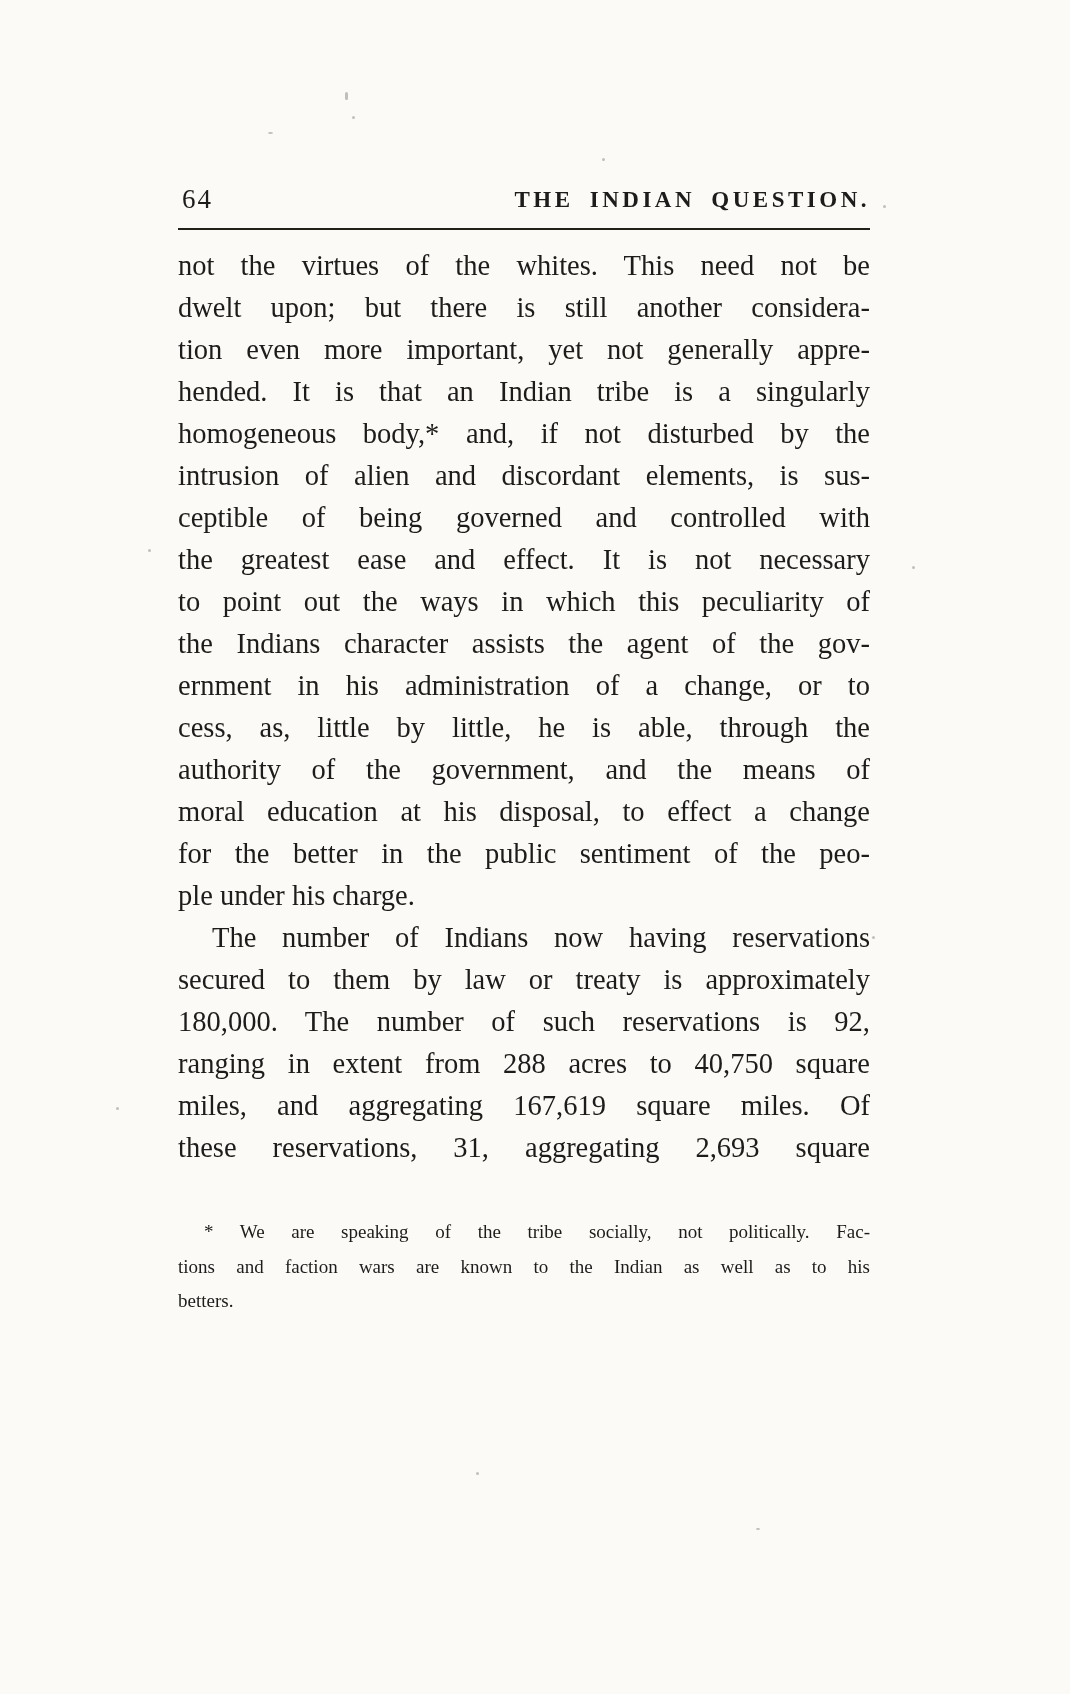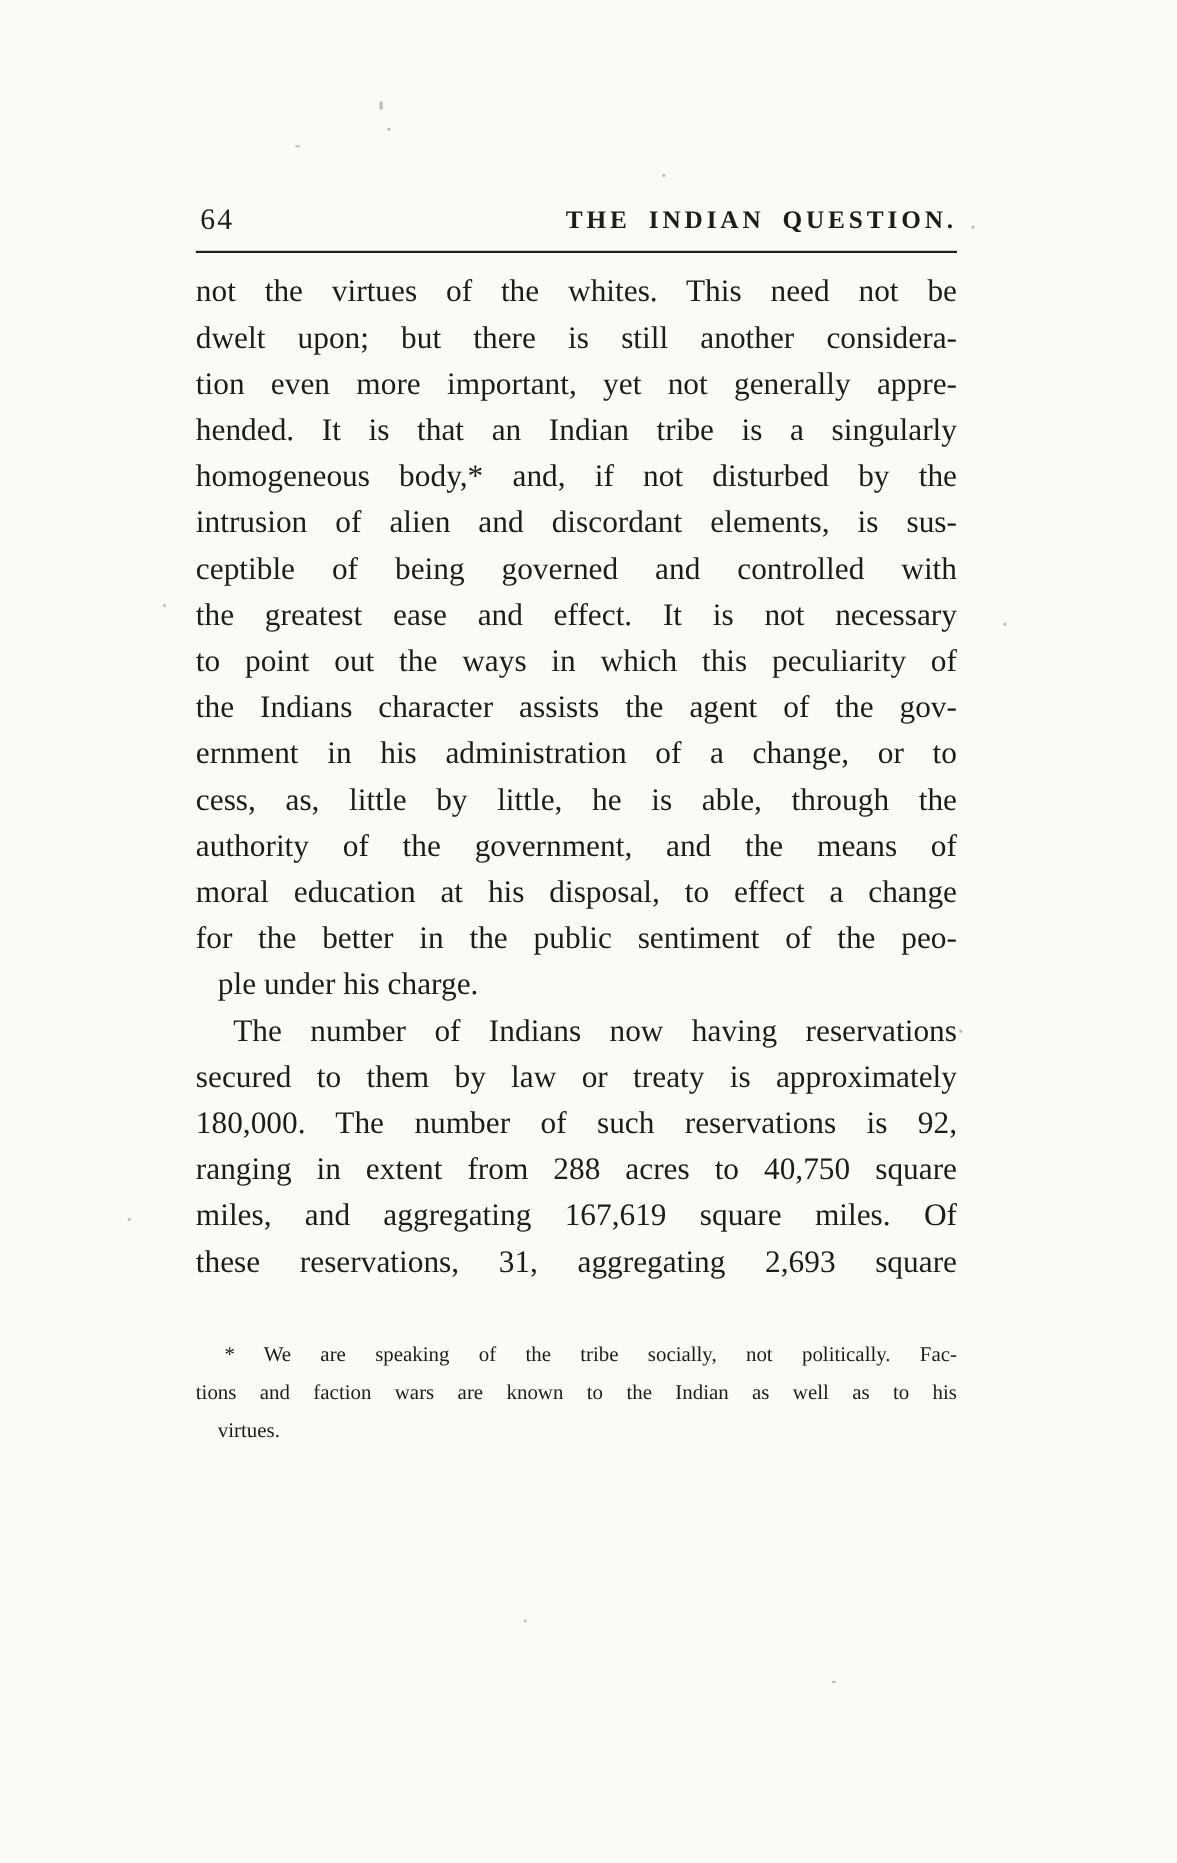--- a/index.html
+++ b/index.html
@@ -23,21 +23,21 @@
   .running-title {
     position: absolute; left: 0; right: 0; top: 5px;
     text-align: right;
     font-size: 23px; font-weight: 700;
     letter-spacing: 3.5px; word-spacing: 7px;
   }
   .rule { border-top: 2px solid #222018; }
 
   .body-text { margin-top: 15px; font-size: 28.5px; line-height: 42px; }
   .tl { text-align: justify; text-align-last: justify; }
-  .tl.left { text-align-last: left; margin-left: 20px; }
+  .tl.left { text-align-last: left; }
   .indent { text-indent: 34px; }
 
   .footnote { margin-top: 46px; font-size: 19px; line-height: 34.5px; }
   .footnote .indent { text-indent: 26px; }
 
   .speck { position: absolute; background: #6b675f; border-radius: 50%; opacity: 0.4; }
 </style>
 </head>
 <body>
 
@@ -92,17 +92,17 @@
         <div class="tl">ranging in extent from 288 acres to 40,750 square</div>
         <div class="tl">miles, and aggregating 167,619 square miles.  Of</div>
         <div class="tl">these reservations, 31, aggregating 2,693 square</div>
       </div>
 
     </div>
 
     <div class="footnote">
       <div class="tl indent">* We are speaking of the tribe socially, not politically.  Fac-</div>
       <div class="tl">tions and faction wars are known to the Indian as well as to his</div>
-      <div class="tl left">virtues.</div>
+      <div class="tl left">betters.</div>
     </div>
 
   </div>
 </div>
 
 </body></html>

